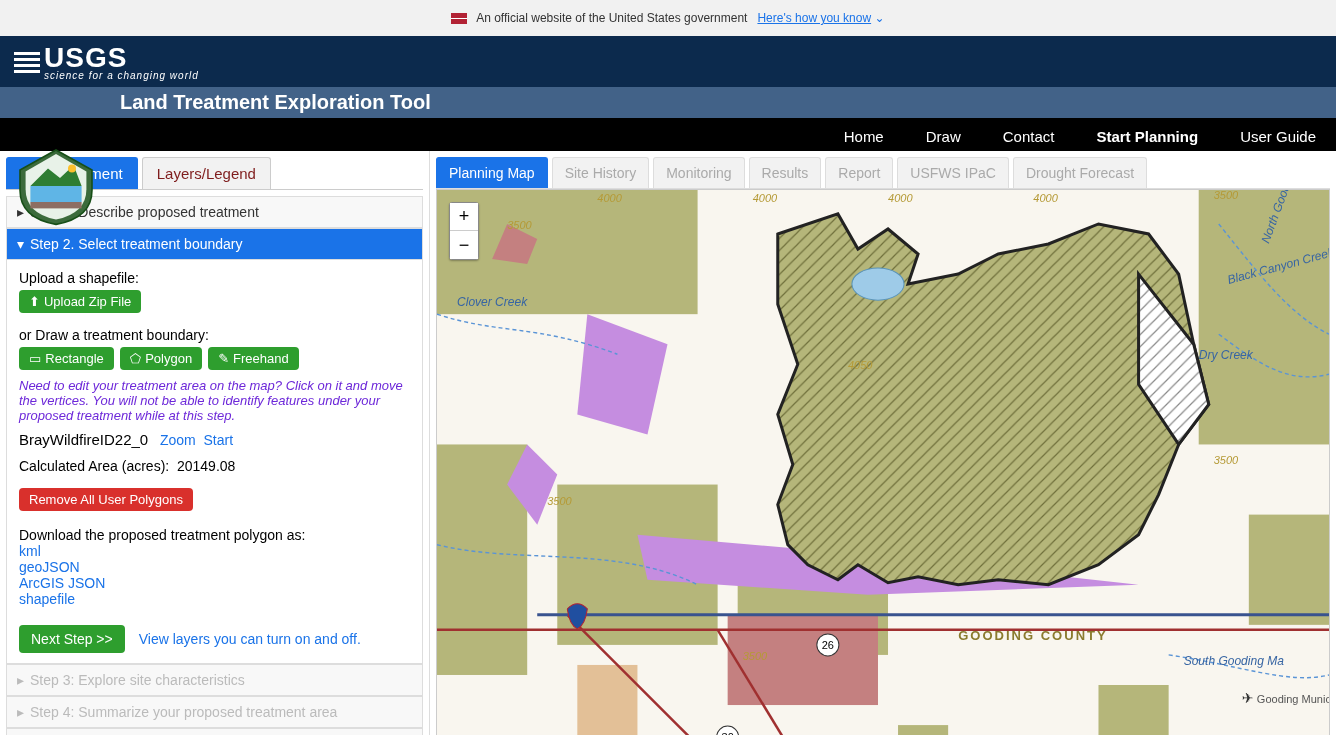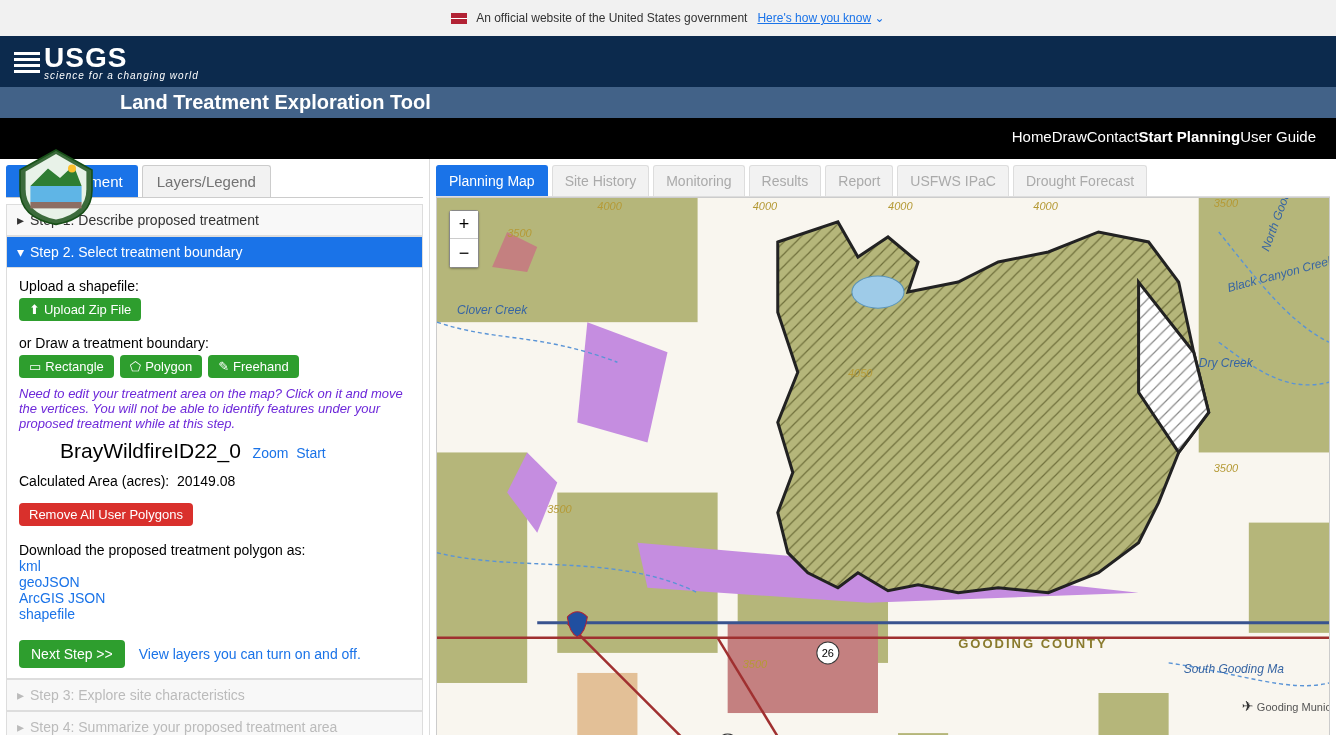--- a/index.html
+++ b/index.html
@@ -9,32 +9,32 @@
   .gov-banner a { color: #1a73e8; text-decoration: underline; cursor: pointer; }
   .flag-icon { display:inline-block; width:16px; height:11px; background: linear-gradient(to bottom, #b22234 0%, #b22234 45%, #fff 45%, #fff 55%, #b22234 55%); position:relative; vertical-align:middle; margin-right:6px;}
 
   .usgs-header { background: #0c2a4d; color: #fff; padding: 6px 14px; display:flex; align-items:center; }
   .usgs-logo { font-size: 28px; font-weight: bold; letter-spacing:1px; display:flex; align-items:center; }
   .usgs-logo .wave { display:inline-block; width:26px; height:26px; background:#fff; margin-right:4px; position:relative; border-radius:2px;}
   .usgs-logo .wave::after{content:""; position:absolute;inset:0; background:repeating-linear-gradient(to bottom,#0c2a4d 0 3px,#fff 3px 6px);}
   .usgs-tag { font-size: 10px; display:block; font-weight:normal; font-style:italic; margin-top:-4px;}
 
   .subheader { background: #426288; color:#fff; padding:4px 0 4px 120px; font-size:20px; font-weight:bold; position:relative; }
-  .nav-bar { background:#000; color:#fff; padding: 10px 0 14px 120px; display:flex; justify-content:flex-end; padding-right:20px; position:relative; font-size:15px;}
+  .nav-bar { background:#000; color:#fff; padding: 10px 0 6px 120px; display:flex; justify-content:flex-end; gap:42px; padding-right:20px; position:relative; font-size:15px;}
   .nav-bar .nav-item { cursor:pointer; color:#fff; }
   .nav-bar .nav-item.active { font-weight:bold; }
 
   .agency-badge { position:absolute; left:12px; top:59px; width:88px; height:80px; z-index:10; }
 
   .main { display:flex; height: calc(735px - 140px); }
   .sidebar { width: 430px; background:#fff; border-right:1px solid #ddd; display:flex; flex-direction:column; padding:6px 6px; }
   .content { flex:1; position:relative; display:flex; flex-direction:column; padding:6px 6px;}
 
   .tab-row { display:flex; border-bottom:1px solid #ccc; }
-  .tab { padding:7px 14px; cursor:pointer; font-size:15px; border:1px solid #ccc; border-bottom:none; background:#f2f2f2; margin-right:4px; border-radius:3px 3px 0 0; color:#737373;}
+  .tab { padding:7px 14px; cursor:pointer; font-size:15px; border:1px solid #ccc; border-bottom:none; background:#f2f2f2; margin-right:4px; border-radius:3px 3px 0 0; color:#7f1d1d;}
   .tab.active { background:#1a73e8; color:#fff; border-color:#1a73e8;}
 
   .accordion { margin-top:6px; }
   .acc-header { padding:7px 10px; border:1px solid #ddd; background:#f8f8f8; cursor:pointer; font-size:14px; color:#333;}
   .acc-header.active { background:#1a73e8; color:#fff; }
   .acc-header.disabled { color:#bbb; }
   .acc-header .caret { display:inline-block; margin-right:6px; }
   .acc-body { padding:10px 12px; border:1px solid #ddd; border-top:none; font-size:14px;}
 
   .btn-green { background:#2e9e2e; color:#fff; border:none; padding:4px 10px; border-radius:4px; cursor:pointer; font-size:13px; display:inline-flex; align-items:center; gap:4px;}
@@ -121,21 +121,21 @@
               <span>⬠</span>
               <span>Polygon</span>
             </button>
           <button class="btn-green">
               <span>✎</span>
               <span>Freehand</span>
             </button>
         </div>
         <div class="italic-hint">Need to edit your treatment area on the map? Click on it and move the vertices. You will not be able to identify features under your proposed treatment while at this step.</div>
         <div>
-          <span style="font-size:21px;margin-left:41px;">BrayWildfireID22_0</span>&nbsp;&nbsp;
+          <span style="font-size:15px;">BrayWildfireID22_0</span>&nbsp;&nbsp;
           <span class="link">Zoom</span>&nbsp;
           <span class="link">Start</span>
         </div>
         <div style="margin-top:10px;">
           <span>Calculated Area (acres):</span>&nbsp;
           <span>20149.08</span>
         </div>
         <div style="margin-top:14px;">
           <button class="btn-red">Remove All User Polygons</button>
         </div>

